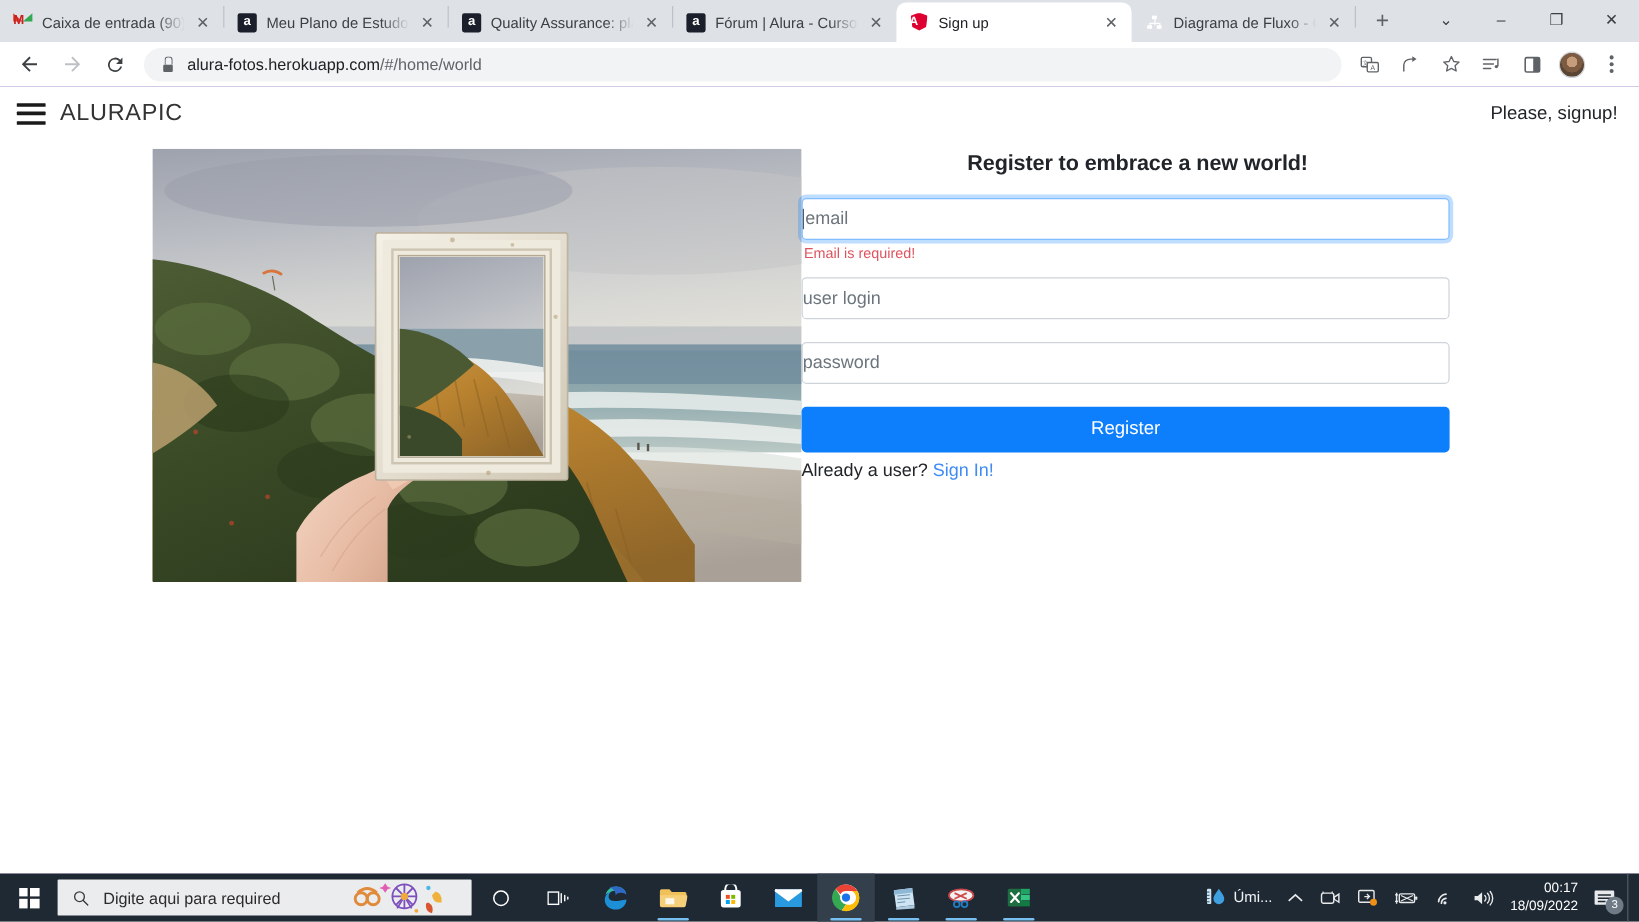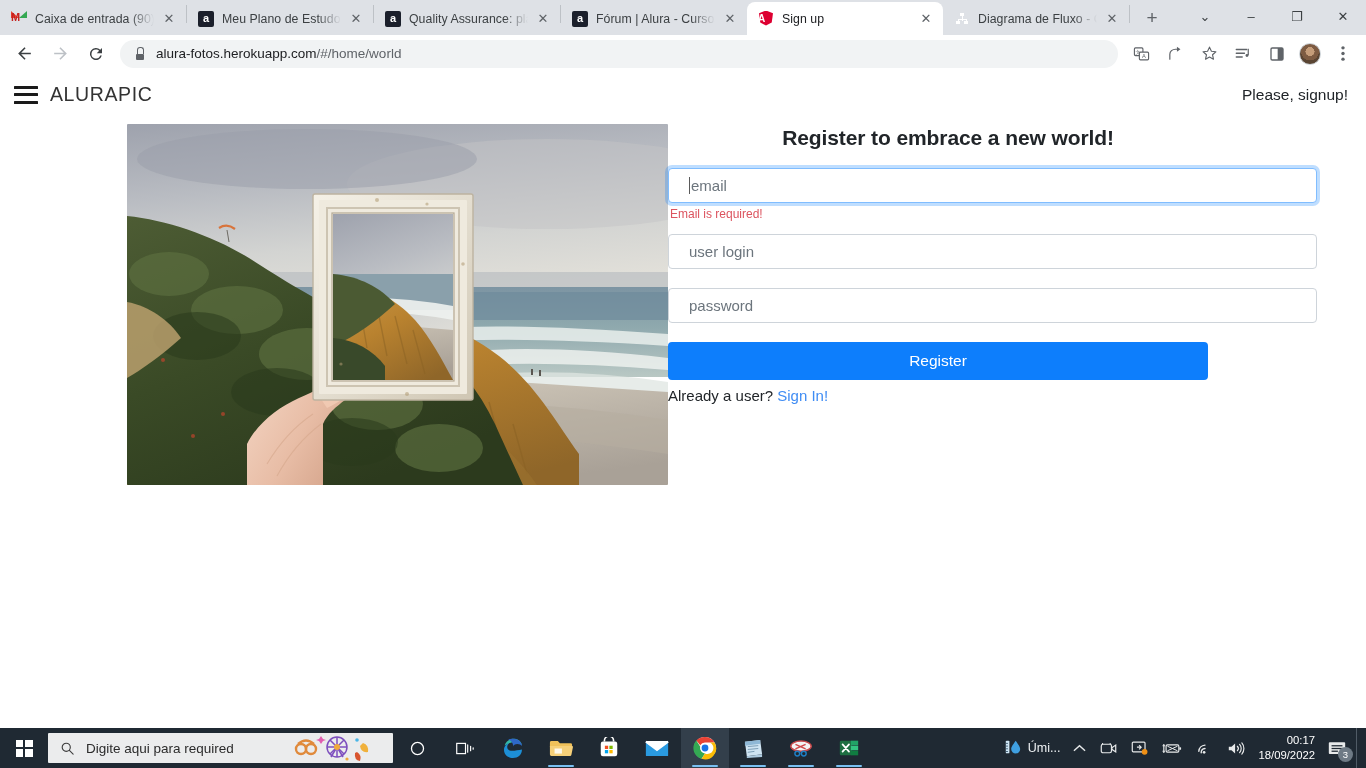--- a/index.html
+++ b/index.html
@@ -100,26 +100,26 @@
   .hamburger i { display:block; height:3px; background:#1a1a1a; border-radius:0.5px; }
   .brand { font-size:19.5px; color:#333; letter-spacing:0.6px; font-weight:400; }
   .login-link { margin-left:auto; font-size:15.5px; color:#212529; }
 
   .content { display:flex; padding: 0 0 0 0; }
   .photo-col { width: 668px; padding-left: 127px; padding-top: 6px; }
   .photo { width: 541px; height: 361px; display:block; border-radius:1px; }
 
   .form-col { width: 560px; padding-top: 8px; }
   .form-title {
-    font-size: 21px; font-weight: bold; color:#212529; text-align:center;
+    font-size: 18px; font-weight: bold; color:#212529; text-align:center;
     margin-bottom: 18px; letter-spacing:-0.1px;
   }
   .field {
-    width: 649px; height: 35px; border:1px solid #ced4da; border-radius:4px;
-    background:#fff; display:flex; align-items:center; padding: 0 20px;
+    width: 540px; height: 35px; border:1px solid #ced4da; border-radius:4px;
+    background:#fff; display:flex; align-items:center; padding: 0 0;
     font-size:15px; color:#6c757d; margin-bottom: 19px;
   }
   .field.focused {
     border-color:#80bdff; box-shadow: 0 0 0 3px rgba(0,123,255,.25);
     margin-bottom: 0;
   }
   .caret { width:1px; height:17px; background:#5a5a5a; margin-right:1px; }
   .err-msg { font-size:12px; color:#dc545f; margin: 4px 0 13px 2px; }
   .btn-register {
     width:540px; height:38px; background:#0d7efc; border:none; border-radius:4px;

